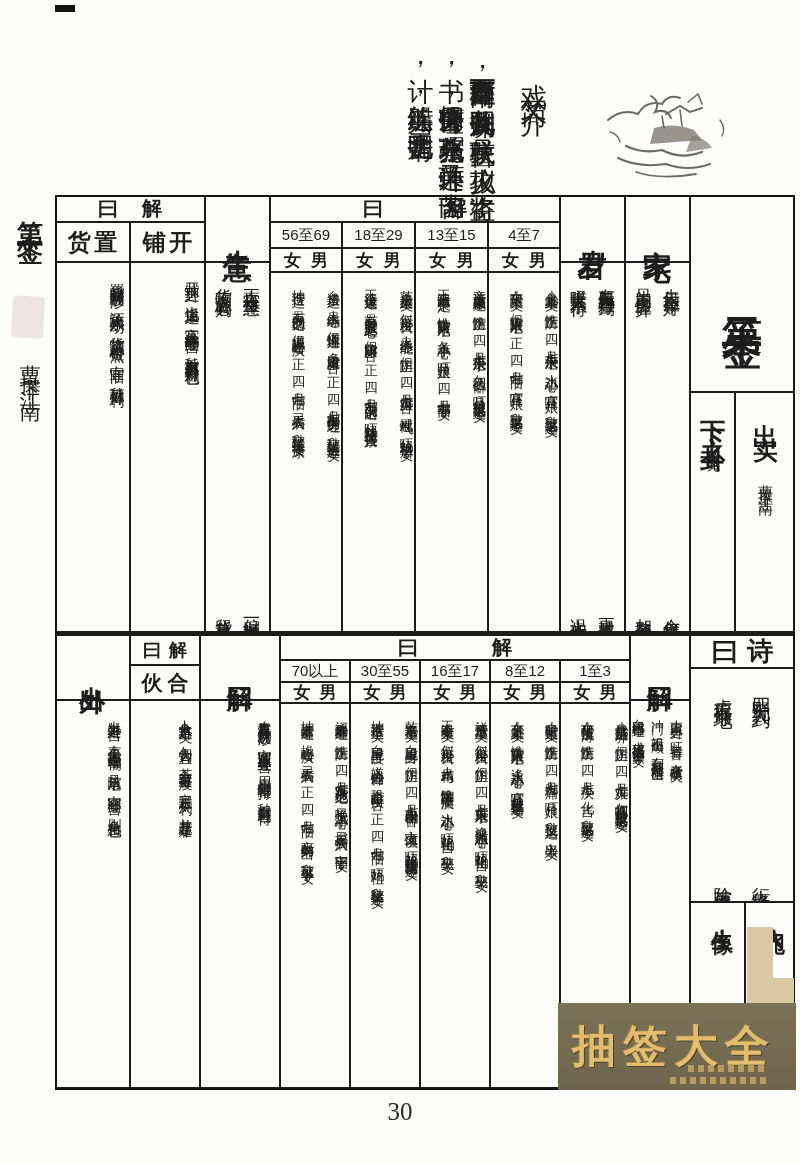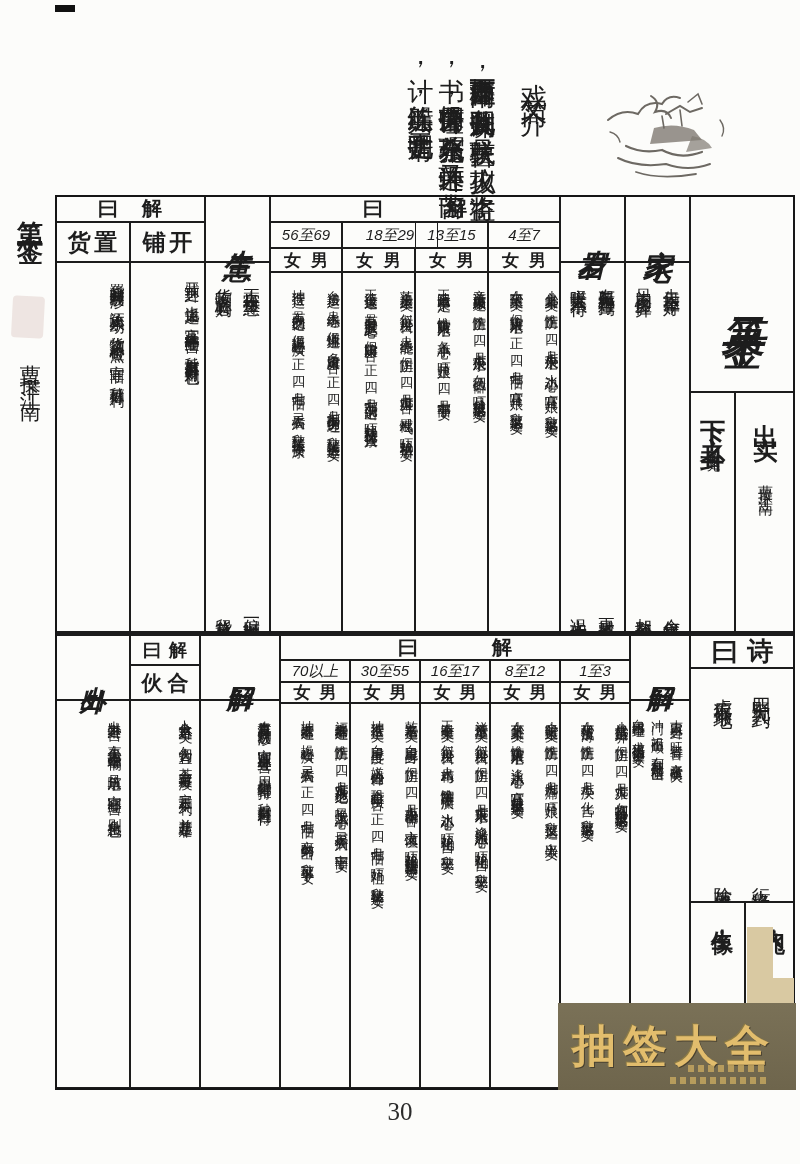--- a/index.html
+++ b/index.html
@@ -4,21 +4,21 @@
 <style>
   html,body{margin:0;padding:0;background:#e9e9e7;}
   #page{position:relative;width:800px;height:1164px;background:#fcfcfa;overflow:hidden;
         font-family:"Liberation Serif",serif;color:#1d1d1d;}
   
   .vtext{writing-mode:vertical-rl;text-orientation:upright;white-space:pre-wrap;
          line-height:1.25;letter-spacing:1px;}
   .c{position:absolute;box-sizing:border-box;border:1.6px solid #1c1c1c;}
   .noborder{border:none;}
   .hdr{font-family:"Liberation Sans",sans-serif;font-weight:bold;}
-  .center{display:flex;align-items:center;justify-content:center;font-style:italic;}
+  .center{display:flex;align-items:center;justify-content:center;}
   .spread{display:flex;justify-content:space-around;align-items:center;}
   .small{font-size:13.5px;line-height:15px;letter-spacing:1.5px;}
   .agecell{display:flex;flex-direction:row;padding-top:6px;}
   .half{width:50%;height:100%;overflow:hidden;}
   .half .vtext{height:96%;width:100%;}
   .rangecell{font-size:15px;font-family:"Liberation Sans",sans-serif;}
   .genders{font-size:17px;font-weight:bold;font-family:"Liberation Sans",sans-serif;padding:0 8px;}
   
   .quad{overflow:hidden;}
   .quad span{position:absolute;writing-mode:vertical-rl;text-orientation:upright;
@@ -107,21 +107,21 @@
     <span class="p-rb">更被飘流向海洋</span>
     <span class="p-lb">误人如此走东西</span>
   </div>
 
   <div class="c spread hdr" style="left:270px;top:195px;width:290px;height:27px;font-size:20px;padding:0 60px;">
       <span>曰</span>
       <span>解</span>
     </div>
 
   <div class="c center rangecell" style="left:270px;top:222px;width:72px;height:26px;">56至69</div>
-  <div class="c center rangecell" style="left:342px;top:222px;width:96px;height:26px;">18至29</div>
+  <div class="c center rangecell" style="left:342px;top:222px;width:73px;height:26px;">18至29</div>
   <div class="c center rangecell" style="left:415px;top:222px;width:73px;height:26px;">13至15</div>
   <div class="c center rangecell" style="left:488px;top:222px;width:72px;height:26px;">4至7</div>
 
   <div class="c spread genders" style="left:270px;top:248px;width:72px;height:24px;">
       <span>女</span>
       <span>男</span>
     </div>
   <div class="c spread genders" style="left:342px;top:248px;width:73px;height:24px;">
       <span>女</span>
       <span>男</span>

